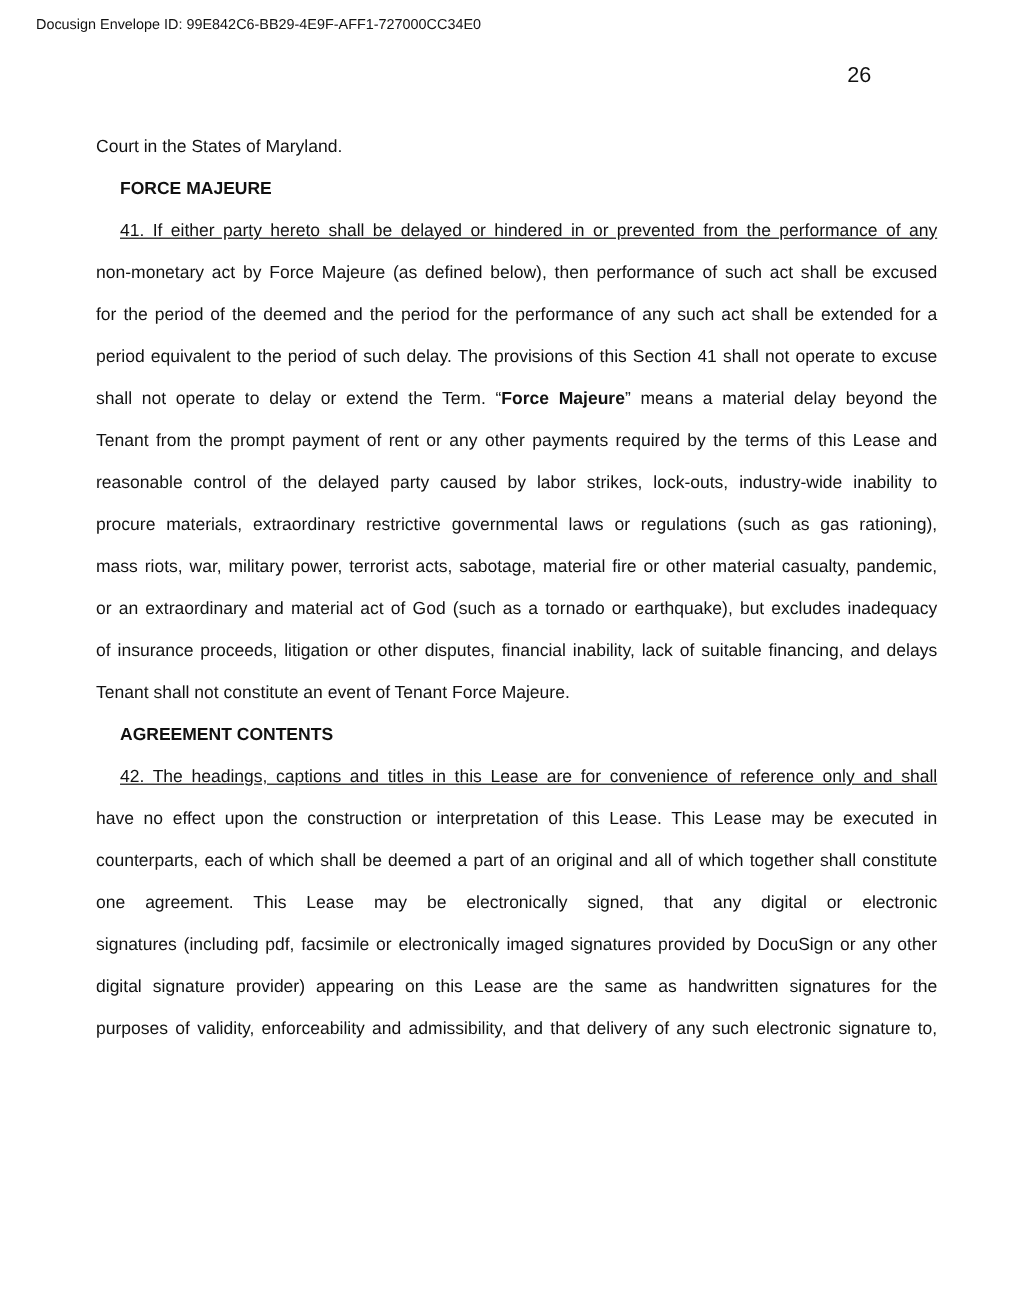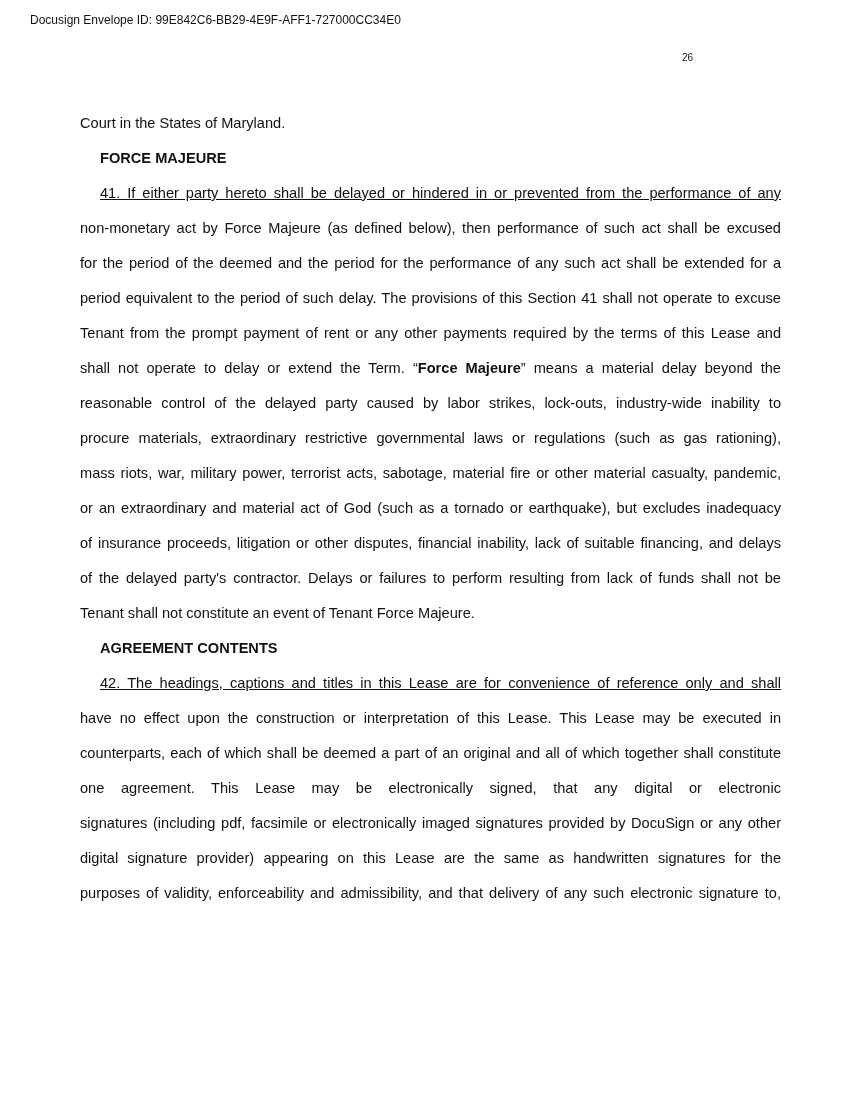--- a/index.html
+++ b/index.html
@@ -5,22 +5,22 @@
   html, body { margin: 0; padding: 0; background: #ffffff; }
   body {
     width: 850px; height: 1095px; position: relative; overflow: hidden;
     font-family: "Liberation Sans", sans-serif; color: #111;
   }
   .envelope {
     position: absolute; left: 30px; top: 13px;
     font-size: 12px; color: #111;
   }
   .page-num {
-    position: absolute; left: 682px; top: 52px;
-    font-size: 10px;
+    position: absolute; left: 706px; top: 52px;
+    font-size: 18px;
   }
   .body-text {
     position: absolute; left: 80px; top: 106px; width: 701px;
     font-size: 14.6px; line-height: 35px;
   }
   .line {
     display: block; white-space: nowrap; height: 35px;
     text-align: justify; text-align-last: justify;
   }
   .line.last { text-align-last: left; }
@@ -35,28 +35,27 @@
 <div class="page-num">26</div>
 
 <div class="body-text">
   <span class="line last">Court in the States of Maryland.</span>
 
   <span class="heading">FORCE MAJEURE</span>
   <span class="line indent">41.  If either party hereto shall be delayed or hindered in or prevented from the performance of any</span>
   <span class="line">non-monetary act by Force Majeure (as defined below), then performance of such act shall be excused</span>
   <span class="line">for the period of the deemed and the period for the performance of any such act shall be extended for a</span>
   <span class="line">period equivalent to the period of such delay. The provisions of this Section 41 shall not operate to excuse</span>
+  <span class="line"><span>shall not operate to delay or extend the Term.  “</span><b>Force Majeure</b><span>” means a material delay beyond the</span></span>
   <span class="line">Tenant from the prompt payment of rent or any other payments required by the terms of this Lease and</span>
-  <span class="line"><span>shall not operate to delay or extend the Term.  “</span><b>Force Majeure</b><span>” means a material delay beyond the</span></span>
   <span class="line">reasonable control of the delayed party caused by labor strikes, lock-outs, industry-wide inability to</span>
   <span class="line">procure materials, extraordinary restrictive governmental laws or regulations (such as gas rationing),</span>
   <span class="line">mass riots, war, military power, terrorist acts, sabotage, material fire or other material casualty, pandemic,</span>
   <span class="line">or an extraordinary and material act of God (such as a tornado or earthquake), but excludes inadequacy</span>
   <span class="line">of insurance proceeds, litigation or other disputes, financial inability, lack of suitable financing, and delays</span>
-  <span class="line">of the delayed party's contractor. Delays or failures to perform resulting from lack of funds shall not be</span>
   <span class="line last">Tenant shall not constitute an event of Tenant Force Majeure.</span>
 
   <span class="heading">AGREEMENT CONTENTS</span>
   <span class="line indent">42.  The headings, captions and titles in this Lease are for convenience of reference only and shall</span>
   <span class="line">have no effect upon the construction or interpretation of this Lease. This Lease may be executed in</span>
   <span class="line">counterparts, each of which shall be deemed a part of an original and all of which together shall constitute</span>
   <span class="line">one agreement.    This Lease may be electronically signed, that any digital or electronic</span>
   <span class="line">signatures (including pdf, facsimile or electronically imaged signatures provided by DocuSign or any other</span>
   <span class="line">digital signature provider) appearing on this Lease are the same as handwritten signatures for the</span>
   <span class="line">purposes of validity, enforceability and admissibility, and that delivery of any such electronic signature to,</span>

